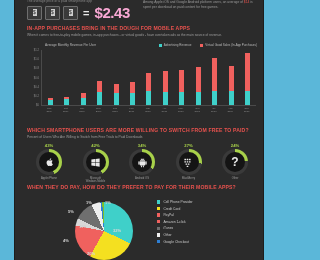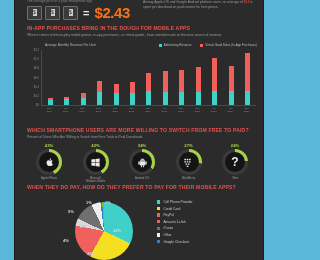--- a/index.html
+++ b/index.html
@@ -17,21 +17,21 @@
 
   
   .top{position:absolute;left:0;top:0;width:248px;height:22px;}
   .tiny-cap{position:absolute;left:12px;top:-1px;font-size:3.1px;color:#8d8d8d;letter-spacing:.1px;}
   .coinrow{position:absolute;left:12px;top:4px;display:flex;align-items:center;gap:3px;}
   .coin{width:13px;height:12px;background:#3a3a3a;border:1px solid #6e6e6e;border-radius:1px;
         display:flex;align-items:center;justify-content:center;}
   .coin i{display:block;width:4px;height:7px;background:#cfcfcf;font-style:normal;
           font-size:5px;line-height:7px;color:#2b2b2b;text-align:center;}
   .eq{color:#e8e8e8;font-size:11px;font-weight:bold;margin:0 2px;}
-  .amt{color:#f97316;font-size:15px;font-weight:bold;letter-spacing:-.4px;}
+  .amt{color:#f9a8d4;font-size:15px;font-weight:bold;letter-spacing:-.4px;}
   .rtext{position:absolute;left:128px;top:0px;width:112px;font-size:3.3px;line-height:5.2px;
          color:#9a9a9a;}
   .rtext b{color:#e8524e;font-weight:normal;}
 
   
   .h-red{color:#e8524e;font-size:5.1px;font-weight:bold;letter-spacing:.15px;}
   .h-sub{color:#9d9d9d;font-size:3.3px;margin-top:2px;}
 
   .sec1{position:absolute;left:12px;top:25px;width:228px;}
   .sec2{position:absolute;left:12px;top:127px;width:228px;}

